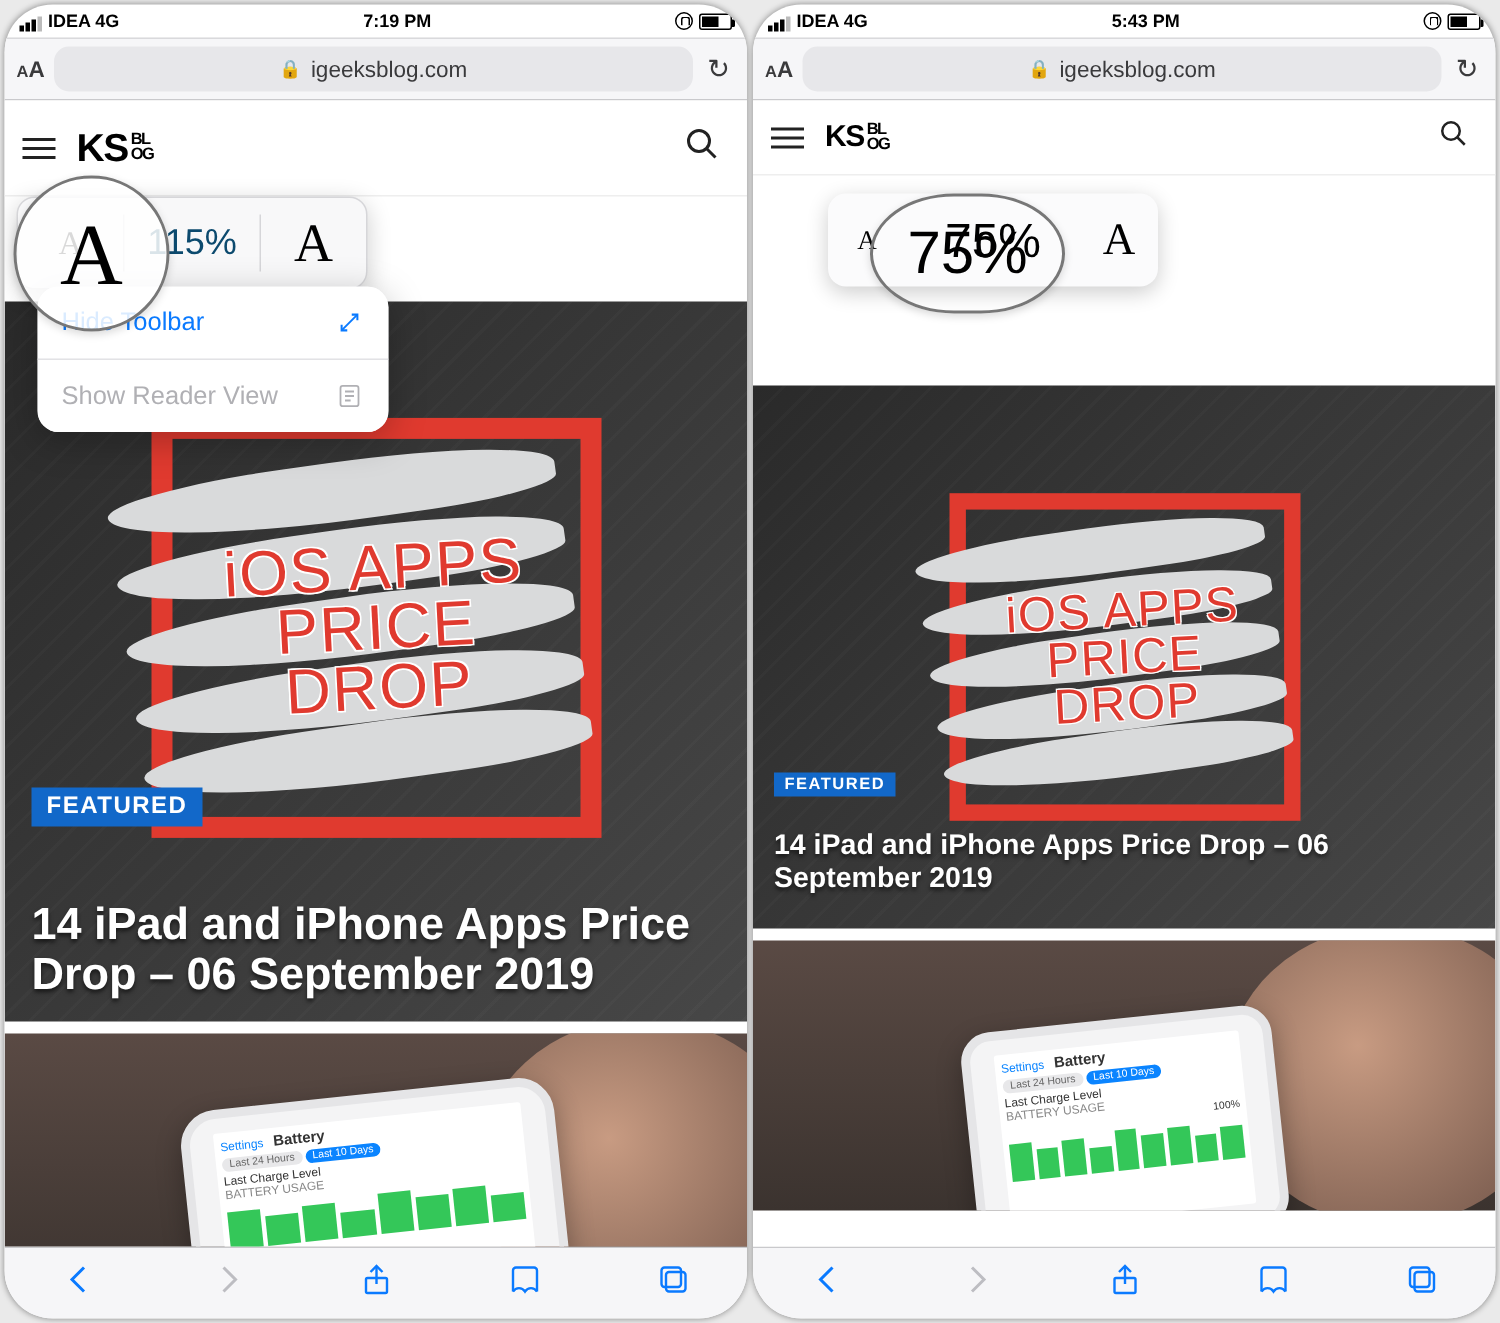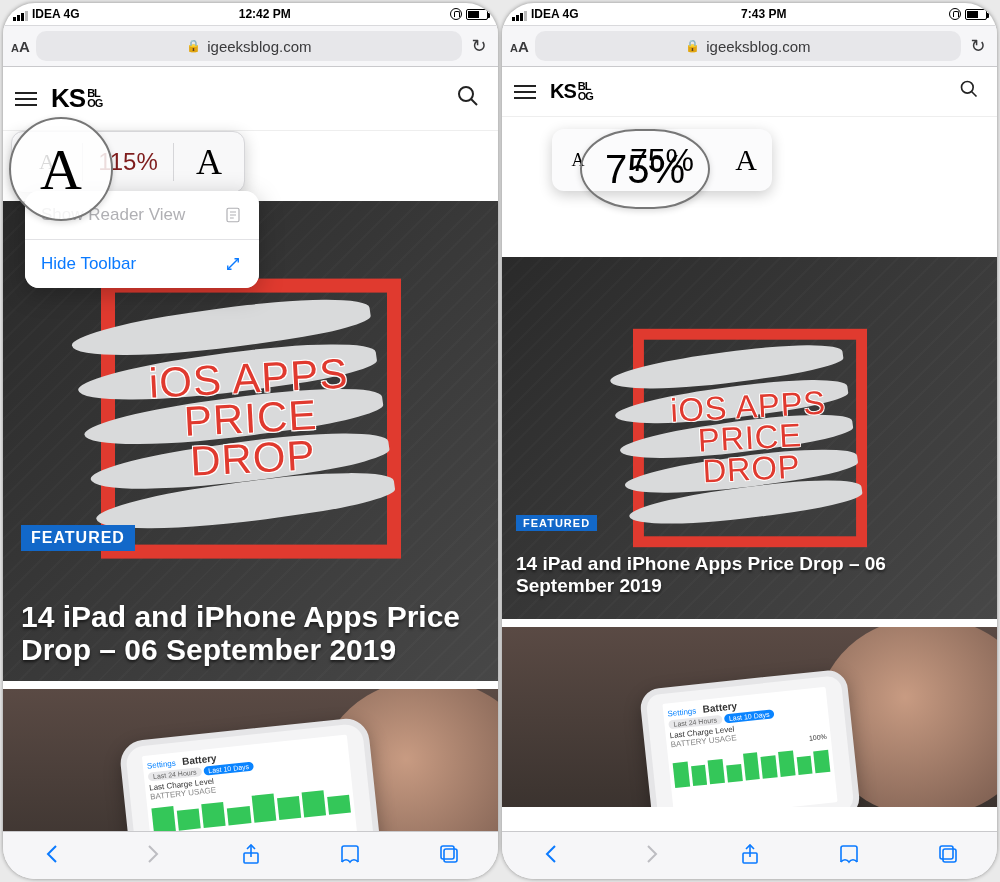--- a/index.html
+++ b/index.html
@@ -61,21 +61,21 @@
   .pill{display:inline-block;background:#e8e8ea;color:#666;font-size:7px;padding:1px 5px;border-radius:7px;margin:2px 2px 2px 0;}
   .pill.act{background:#0a84ff;color:#fff;}
   .bars2{display:flex;align-items:flex-end;gap:3px;height:28px;margin-top:4px;}
   .bars2 span{flex:1;background:#34c759;}
   .face{position:absolute;right:-40px;top:-10px;width:220px;height:200px;border-radius:50%;background:radial-gradient(circle at 40% 40%,#c89b82,#6b5045);}
   
   .zoomctrl{position:absolute;top:0;left:0;background:#f8f8f9;border:1px solid #d6d6d9;border-radius:12px;box-shadow:0 4px 16px rgba(0,0,0,0.2);display:flex;align-items:center;padding:0;overflow:visible;z-index:5;}
   .zoomctrl .zbtn{width:70px;height:60px;display:flex;align-items:center;justify-content:center;font-family:Georgia,serif;font-weight:400;}
   .zoomctrl .small{font-size:22px;}
   .zoomctrl .big{font-size:36px;}
-  .zoomctrl .pct{width:90px;text-align:center;font-size:24px;font-weight:400;color:#7f1d1d;}
+  .zoomctrl .pct{width:90px;text-align:center;font-size:24px;font-weight:400;color:#0c4a6e;}
   .sep{width:1px;height:38px;background:#d6d6d9;}
   .circle{position:absolute;border:2px solid #777;border-radius:50%;background:rgba(255,255,255,0.85);z-index:9;display:flex;align-items:center;justify-content:center;box-shadow:0 2px 6px rgba(0,0,0,0.15);}
   .phone.p1 .circle{width:104px;height:104px;top:50px;left:6px;}
   .phone.p1 .circle .glyph{font-family:Georgia,serif;font-size:58px;}
   .phone.p2 .circle{width:130px;height:80px;top:62px;left:78px;border-radius:70px/50px;background:transparent;}
   .phone.p2 .circle .glyph{font-size:40px;}
   .phone.p2 .zbox{position:absolute;top:62px;left:50px;width:220px;height:62px;background:#fbfbfc;border-radius:12px;display:flex;align-items:center;z-index:4;box-shadow:0 4px 14px rgba(0,0,0,0.2);}
   .phone.p2 .zbox .zbtn{width:52px;text-align:center;font-family:Georgia,serif;}
   .phone.p2 .zbox .small{font-size:18px;}
   .phone.p2 .zbox .big{font-size:30px;}
@@ -105,21 +105,21 @@
     <div class="status">
       <div class="left">
         <div class="sigbars">
             <span class="b1"></span>
             <span class="b2"></span>
             <span class="b3"></span>
             <span class="b4"></span>
           </div>
         <span>IDEA 4G</span>
       </div>
-      <span>12:42 PM</span>
+      <span>7:19 PM</span>
       <div class="right">
         <div class="lockrot"></div>
         <div class="batt">
             <div class="fill"></div>
           </div>
       </div>
     </div>
     <div class="urlbar">
       <span class="aA"><span class="sm">A</span>A</span>
       <div class="urlfield">
@@ -157,35 +157,35 @@
         <div class="sep"></div>
         <div class="pct">115%</div>
         <div class="sep"></div>
         <div class="zbtn big">A</div>
       </div>
       <div class="circle">
           <span class="glyph">A</span>
         </div>
 
       <div class="menu">
+        <div class="row blue">
+          <span>Hide Toolbar</span>
+          <svg class="micon" viewBox="0 0 24 24" fill="none" stroke="#0a7aff" stroke-width="1.8">
+              <path d="M5 19L19 5"></path>
+              <path d="M14 5h5v5"></path>
+              <path d="M10 19H5v-5"></path>
+            </svg>
+        </div>
         <div class="row gray">
           <span>Show Reader View</span>
           <svg class="micon" viewBox="0 0 24 24" fill="none" stroke="#b0b0b4" stroke-width="1.6">
               <rect x="4" y="3" width="16" height="18" rx="2"></rect>
               <line x1="8" y1="8" x2="16" y2="8"></line>
               <line x1="8" y1="12" x2="16" y2="12"></line>
               <line x1="8" y1="16" x2="13" y2="16"></line>
-            </svg>
-        </div>
-        <div class="row blue">
-          <span>Hide Toolbar</span>
-          <svg class="micon" viewBox="0 0 24 24" fill="none" stroke="#0a7aff" stroke-width="1.8">
-              <path d="M5 19L19 5"></path>
-              <path d="M14 5h5v5"></path>
-              <path d="M10 19H5v-5"></path>
             </svg>
         </div>
       </div>
 
       <div style="height:70px;"></div>
       <div class="hero h1">
         <div class="diag"></div>
         <div class="paint">
           <div class="frame">
             <div class="brush"></div>
@@ -248,21 +248,21 @@
     <div class="status">
       <div class="left">
         <div class="sigbars">
             <span class="b1"></span>
             <span class="b2"></span>
             <span class="b3"></span>
             <span class="b4"></span>
           </div>
         <span>IDEA 4G</span>
       </div>
-      <span>7:43 PM</span>
+      <span>5:43 PM</span>
       <div class="right">
         <div class="lockrot"></div>
         <div class="batt">
             <div class="fill"></div>
           </div>
       </div>
     </div>
     <div class="urlbar">
       <span class="aA"><span class="sm">A</span>A</span>
       <div class="urlfield">

